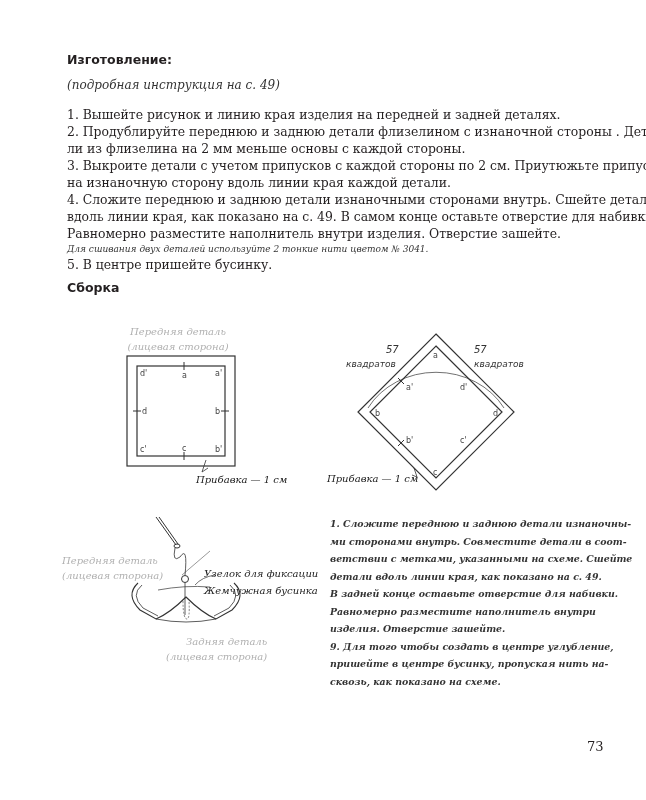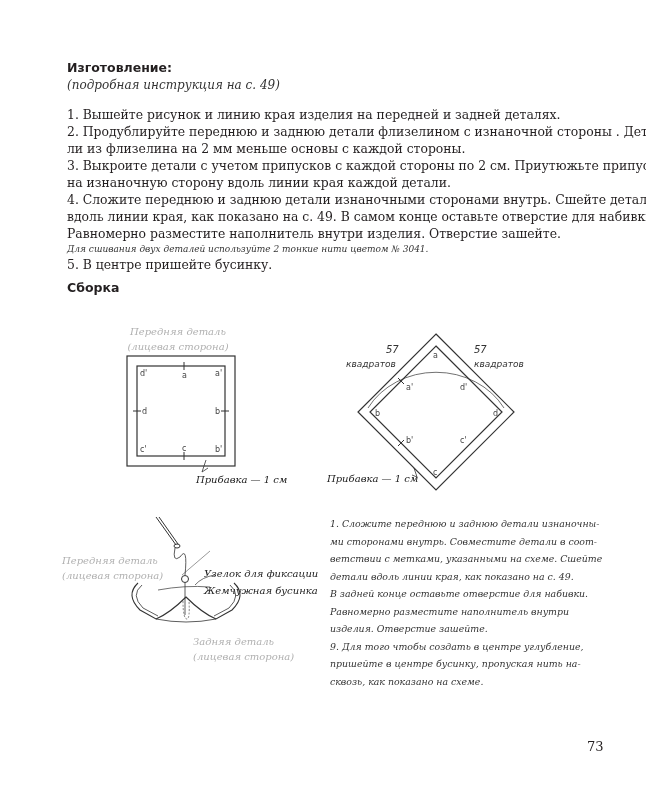--- a/index.html
+++ b/index.html
@@ -15,21 +15,21 @@
     .grey-italic { font-style: italic; font-size: 10px; color: #b0b0b0; line-height: 15px; text-align: center; }
     .dark-italic { font-style: italic; font-size: 10px; color: #222; }
     .caption { font-style: italic; font-size: 9.4px; line-height: 17.5px; color: #333; white-space: nowrap; }
     .page-num { font-size: 13px; }
     .watermark { font-family: "DejaVu Sans", sans-serif; font-size: 10px; color: #e8e8e8; -webkit-text-stroke: 0.3px #cfcfcf; }
     svg text { font-family: "DejaVu Sans", sans-serif; }
   </style>
 </head>
 <body>
 
-<div class="abs heading" style="left:67px; top:60px;text-align:center;">Изготовление:</div>
+<div class="abs heading" style="left:67px; top:52px;text-align:center;">Изготовление:</div>
 <div class="abs subnote" style="left:67px; top:78px;">(подробная инструкция на с. 49)</div>
 
 <div class="abs" style="left:67px; top:106px;">
   <div class="body-text">1.  Вышейте рисунок и линию края изделия на передней и задней деталях.</div>
   <div class="body-text">2.  Продублируйте переднюю и заднюю детали флизелином с изнаночной стороны . Дета-</div>
   <div class="body-text">ли из флизелина на 2 мм меньше основы с каждой стороны.</div>
   <div class="body-text">3.  Выкроите детали с учетом припусков с каждой стороны по 2 см. Приутюжьте припуски</div>
   <div class="body-text">на изнаночную сторону вдоль линии края каждой детали.</div>
   <div class="body-text">4.  Сложите переднюю и заднюю детали изнаночными сторонами внутрь. Сшейте детали</div>
   <div class="body-text">вдоль линии края, как показано на с. 49. В самом конце оставьте отверстие для набивки.</div>
@@ -107,26 +107,26 @@
   <path d="M28 68 Q15 80 30 95 L46 104 Q60 98 76 82 Q92 98 106 104 L122 95 Q137 80 124 68" fill="none" stroke="#333" stroke-width="1.1"></path>
   <path d="M32 70 Q20 80 33 93 L48 101" fill="none" stroke="#333" stroke-width="0.8"></path>
   <path d="M120 70 Q132 80 119 93 L104 101" fill="none" stroke="#333" stroke-width="0.8"></path>
   <path d="M46 104 Q76 110 106 104" fill="none" stroke="#333" stroke-width="0.8"></path>
   <line x1="75" y1="68" x2="75" y2="100" stroke="#333" stroke-width="0.8"></line>
   <path d="M73 86 Q73 104 77 104 Q80 104 79 86" fill="none" stroke="#333" stroke-width="0.6" stroke-dasharray="2,1.5"></path>
   <line x1="100" y1="36" x2="72" y2="60" stroke="#333" stroke-width="0.5"></line>
 </svg>
 <div class="abs dark-italic" style="left:204px; top:549px;margin-top:36px;">Жемчужная бусинка</div>
 <div class="abs dark-italic" style="left:204px; top:568px;">Узелок для фиксации</div>
-<div class="abs grey-italic" style="left:166px; top:634px; text-align:left;margin-left:27px;">
+<div class="abs grey-italic" style="left:166px; top:634px; text-align:right;">
   <div>Задняя деталь</div>
   <div>(лицевая сторона)</div>
 </div>
 
-<div class="abs" style="left:330px; top:515px;">
+<div class="abs" style="left:330px; top:515px;font-weight:bold;">
   <div class="caption">1.   Сложите переднюю и заднюю детали изнаночны-</div>
   <div class="caption">ми сторонами внутрь. Совместите детали в соот-</div>
   <div class="caption">ветствии с метками, указанными на схеме. Сшейте</div>
   <div class="caption">детали вдоль линии края, как показано на с. 49.</div>
   <div class="caption">В задней конце оставьте отверстие для набивки.</div>
   <div class="caption">Равномерно разместите наполнитель внутри</div>
   <div class="caption">изделия. Отверстие зашейте.</div>
   <div class="caption">9.   Для того чтобы создать в центре углубление,</div>
   <div class="caption">пришейте в центре бусинку, пропуская нить на-</div>
   <div class="caption">сквозь, как показано на схеме.</div>

